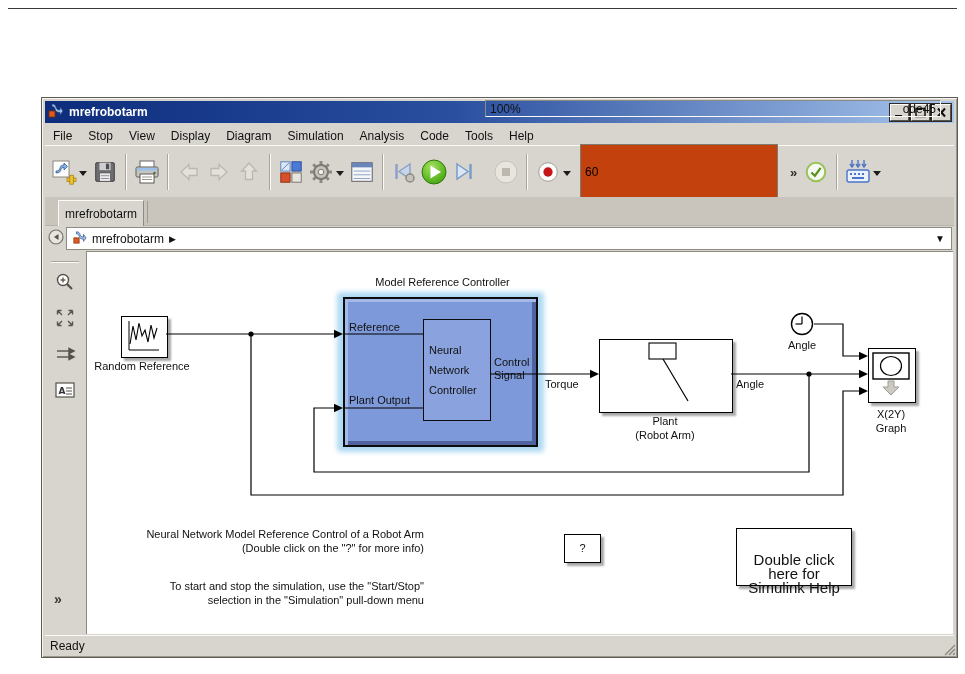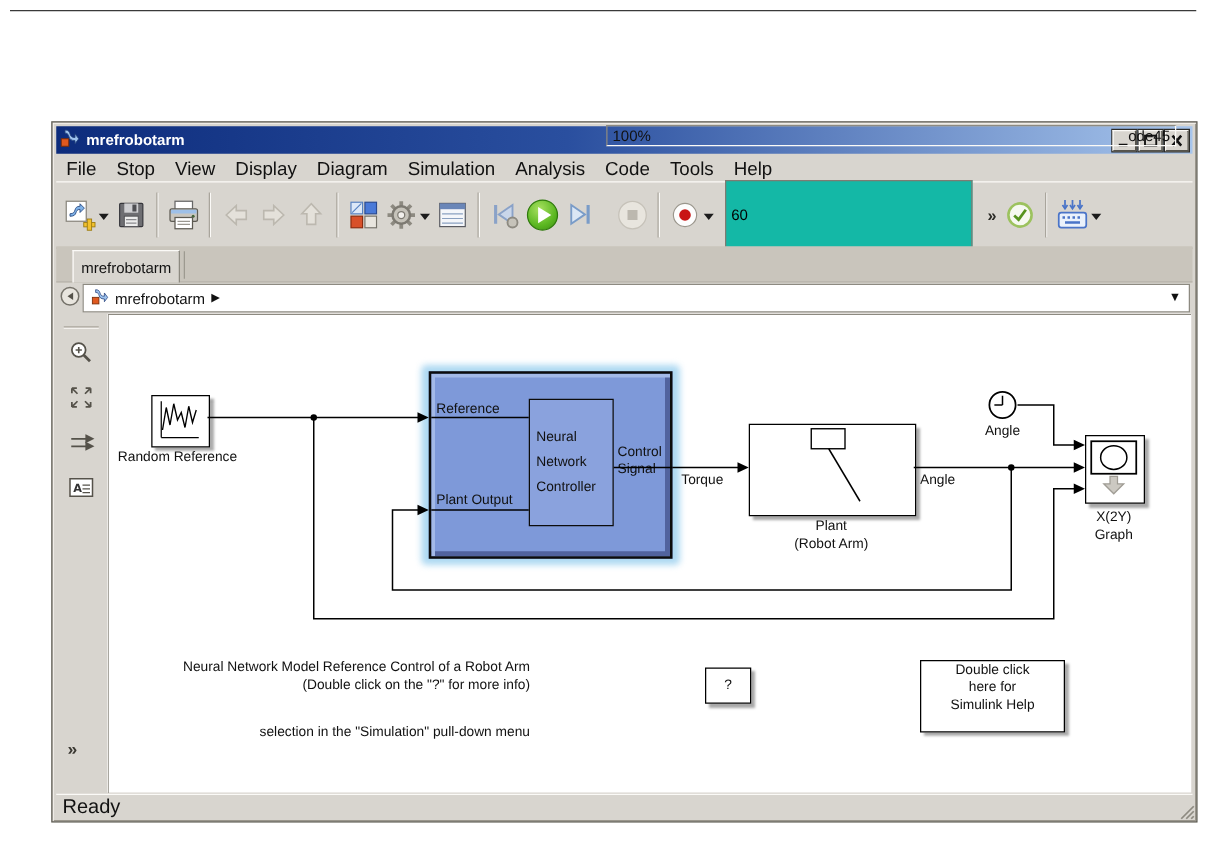--- a/index.html
+++ b/index.html
@@ -11,29 +11,29 @@
 
   
   #win{position:absolute;left:41px;top:97px;width:915px;height:559px;background:#d8d5cf;
        border:1px solid #5f5d55;box-shadow:inset 1px 1px 0 #f6f4f0,inset -1px -1px 0 #9a968c}
   #titlebar{position:absolute;left:3px;top:3px;right:3px;height:22px;display:flex;align-items:center;
        padding:0 3px;background:linear-gradient(90deg,#0d2c7c 0%,#2a4f9f 45%,#a7c5ec 100%)}
   #titletext{color:#fff;font-weight:bold;font-size:12px;margin-left:5px;flex:0 0 auto}
   #titlebar .spacer{flex:1}
   .wbtn{width:17px;height:15px;background:#d8d5cf;border:1px solid;border-color:#fbfaf7 #55534c #55534c #fbfaf7;
        box-shadow:0 0 0 1px #2c2b27;margin-left:2px;display:flex;align-items:center;justify-content:center}
-  #menubar{position:absolute;left:3px;top:27px;right:3px;height:20px;display:flex;align-items:flex-start;font-size:15px}
+  #menubar{position:absolute;left:3px;top:27px;right:3px;height:20px;display:flex;align-items:flex-end;font-size:12px}
   .mitem{padding:2px 8px}
 
   #toolbar{position:absolute;left:3px;top:47px;right:3px;height:52px;display:flex;align-items:center;
        padding:0 4px;border-top:1px solid #fbfaf7;border-bottom:1px solid #a9a59c}
   .tbtn{width:30px;height:30px;display:flex;align-items:center;justify-content:center;flex:0 0 auto}
   .tsep{width:1px;height:36px;background:#a9a59c;border-right:1px solid #fbfaf7;margin:0 5px;flex:0 0 auto}
   .dd{width:0;height:0;border:4px solid transparent;border-top:5px solid #1c1c1c;margin:7px 3px 0 0;flex:0 0 auto}
-  .simtime{width:188px;height:16px;background:#14b8a6;border:1px solid #7e7b72;font-size:12px;
+  .simtime{width:188px;height:16px;background:#c2410c;border:1px solid #7e7b72;font-size:12px;
        font-family:"Liberation Sans",sans-serif;padding:19px 4px;margin:0 8px 0 6px;flex:0 0 auto}
   #tbchev{font-size:13px;font-weight:bold;color:#2c2b27;margin:0 4px;flex:0 0 auto}
 
   #tabbar{position:absolute;left:3px;top:99px;right:3px;height:28px;background:#c9c5bc;border-bottom:1px solid #b7b3aa}
   #tab1{position:absolute;left:13px;top:3px;width:84px;height:25px;background:#d8d5cf;font-size:12px;
        border:1px solid #8d8a81;border-bottom:none;border-top-color:#fbfaf7;border-left-color:#fbfaf7;
        display:flex;align-items:center;justify-content:center}
   #tabdiv{position:absolute;left:102px;top:4px;width:1px;height:22px;background:#9d9a90}
 
   #crumbrow{position:absolute;left:3px;top:127px;right:3px;height:26px}
@@ -57,25 +57,25 @@
   #mrc-halo{position:absolute;left:251px;top:41px;width:207px;height:160px;background:#aed9f2;border-radius:4px;filter:blur(2.5px)}
   #mrc{position:absolute;left:257px;top:46px;width:195px;height:150px;background:#7e99d9;border:2px solid #0c0c0c;
        box-shadow:inset 3px 3px 0 #a3b9e8,inset -4px -4px 0 #51639e;box-sizing:border-box}
   #nnblock{position:absolute;left:337px;top:68px;width:68px;height:102px;background:#8aa2dd;border:1.5px solid #0c0c0c;
        box-sizing:border-box;display:flex;flex-direction:column;justify-content:center;padding-left:5px;
        font-size:11px;line-height:20px;z-index:3}
   .onblue{z-index:4}
 
   #annot1,#annot2{position:absolute;left:38px;width:300px;text-align:right;font-size:11px;line-height:14px}
   #qblock{position:absolute;left:478px;top:283px;width:35px;height:27px;line-height:27px;text-align:center;font-size:11px}
-  #helpblock{position:absolute;left:650px;top:277px;width:116px;height:58px;text-align:center;font-size:11px;
-       line-height:14px;padding-top:0;box-sizing:border-box}
+  #helpblock{position:absolute;left:650px;top:277px;width:116px;height:58px;text-align:center;font-size:15px;
+       line-height:14px;padding-top:24px;box-sizing:border-box}
 
   #statusbar{position:absolute;left:3px;top:537px;right:3px;height:19px;border-top:1px solid #fbfaf7;
-       font-size:16px;display:flex;align-items:center}
+       font-size:12px;display:flex;align-items:center}
   #statuspane{position:absolute;left:443px;width:446px;height:15px;top:2px;border:1px solid;
        border-color:#8d8a81 #fbfaf7 #fbfaf7 #8d8a81;display:flex;justify-content:space-between;
        align-items:center;padding:0 4px;font-size:12px}
   #grip{position:absolute;right:1px;bottom:1px}
 </style>
 </head>
 <body>
 
 <div id="topline"></div>
 
@@ -348,20 +348,21 @@
       <svg width="43" height="38" viewBox="0 0 43 38">
         <line x1="7" y1="4" x2="7" y2="33" stroke="#000"></line>
         <line x1="7" y1="33" x2="37" y2="33" stroke="#000"></line>
         <polyline points="8,27 11,9 14,23 17,6 20,19 23,13 26,25 29,8 32,21 35,11" fill="none" stroke="#000" stroke-width="1.1"></polyline>
       </svg>
     </div>
     <div class="txt" style="left:-4px;top:108px;width:120px;text-align:center">Random Reference</div>
 
     <div id="mrc-halo"></div>
     <div id="mrc"></div>
+    <div class="txt onblue" style="left:259px;top:24px;width:195px;text-align:center">Model Reference Controller</div>
     <div class="txt onblue" style="left:263px;top:69px">Reference</div>
     <div class="txt onblue" style="left:263px;top:142px">Plant Output</div>
     <div id="nnblock">
       <span>Neural</span>
       <span>Network</span>
       <span>Controller</span>
     </div>
     <div class="txt onblue" style="left:408px;top:105px;line-height:13px">
       <div>Control</div>
       <div>Signal</div>
@@ -400,20 +401,21 @@
     <div class="txt" style="left:775px;top:156px;width:60px;text-align:center">
       <div>X(2Y)</div>
       <div>Graph</div>
     </div>
 
     <div id="annot1" class="txt" style="top:276px;white-space:normal">
       <div>Neural Network Model Reference Control of a Robot Arm</div>
       <div>(Double click on the "?" for more info)</div>
     </div>
     <div id="annot2" class="txt" style="top:328px;white-space:normal">
+      <div>To start and stop the simulation, use the "Start/Stop"</div>
       <div>selection in the "Simulation" pull-down menu</div>
     </div>
 
     <div id="qblock" class="blockwhite">?</div>
     <div id="helpblock" class="blockwhite">
       <div>Double click</div>
       <div>here for</div>
       <div>Simulink Help</div>
     </div>
 

